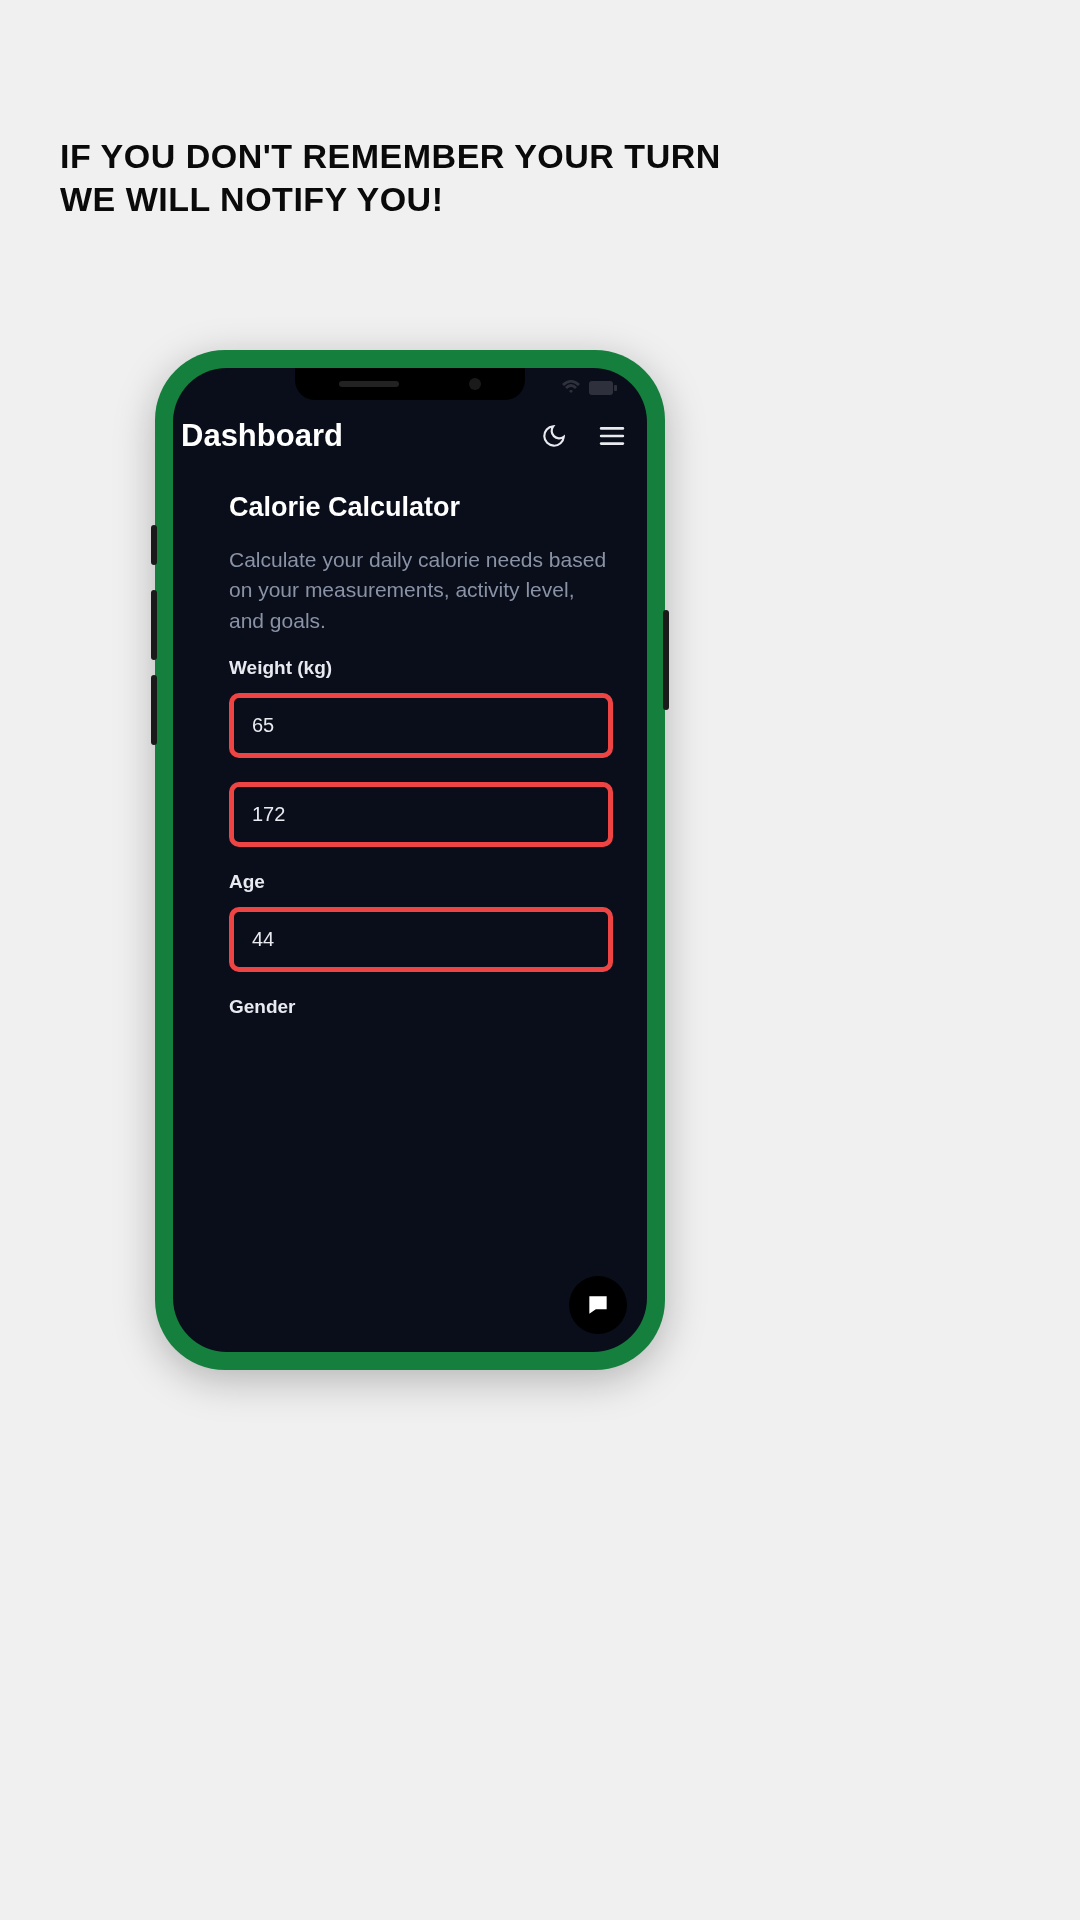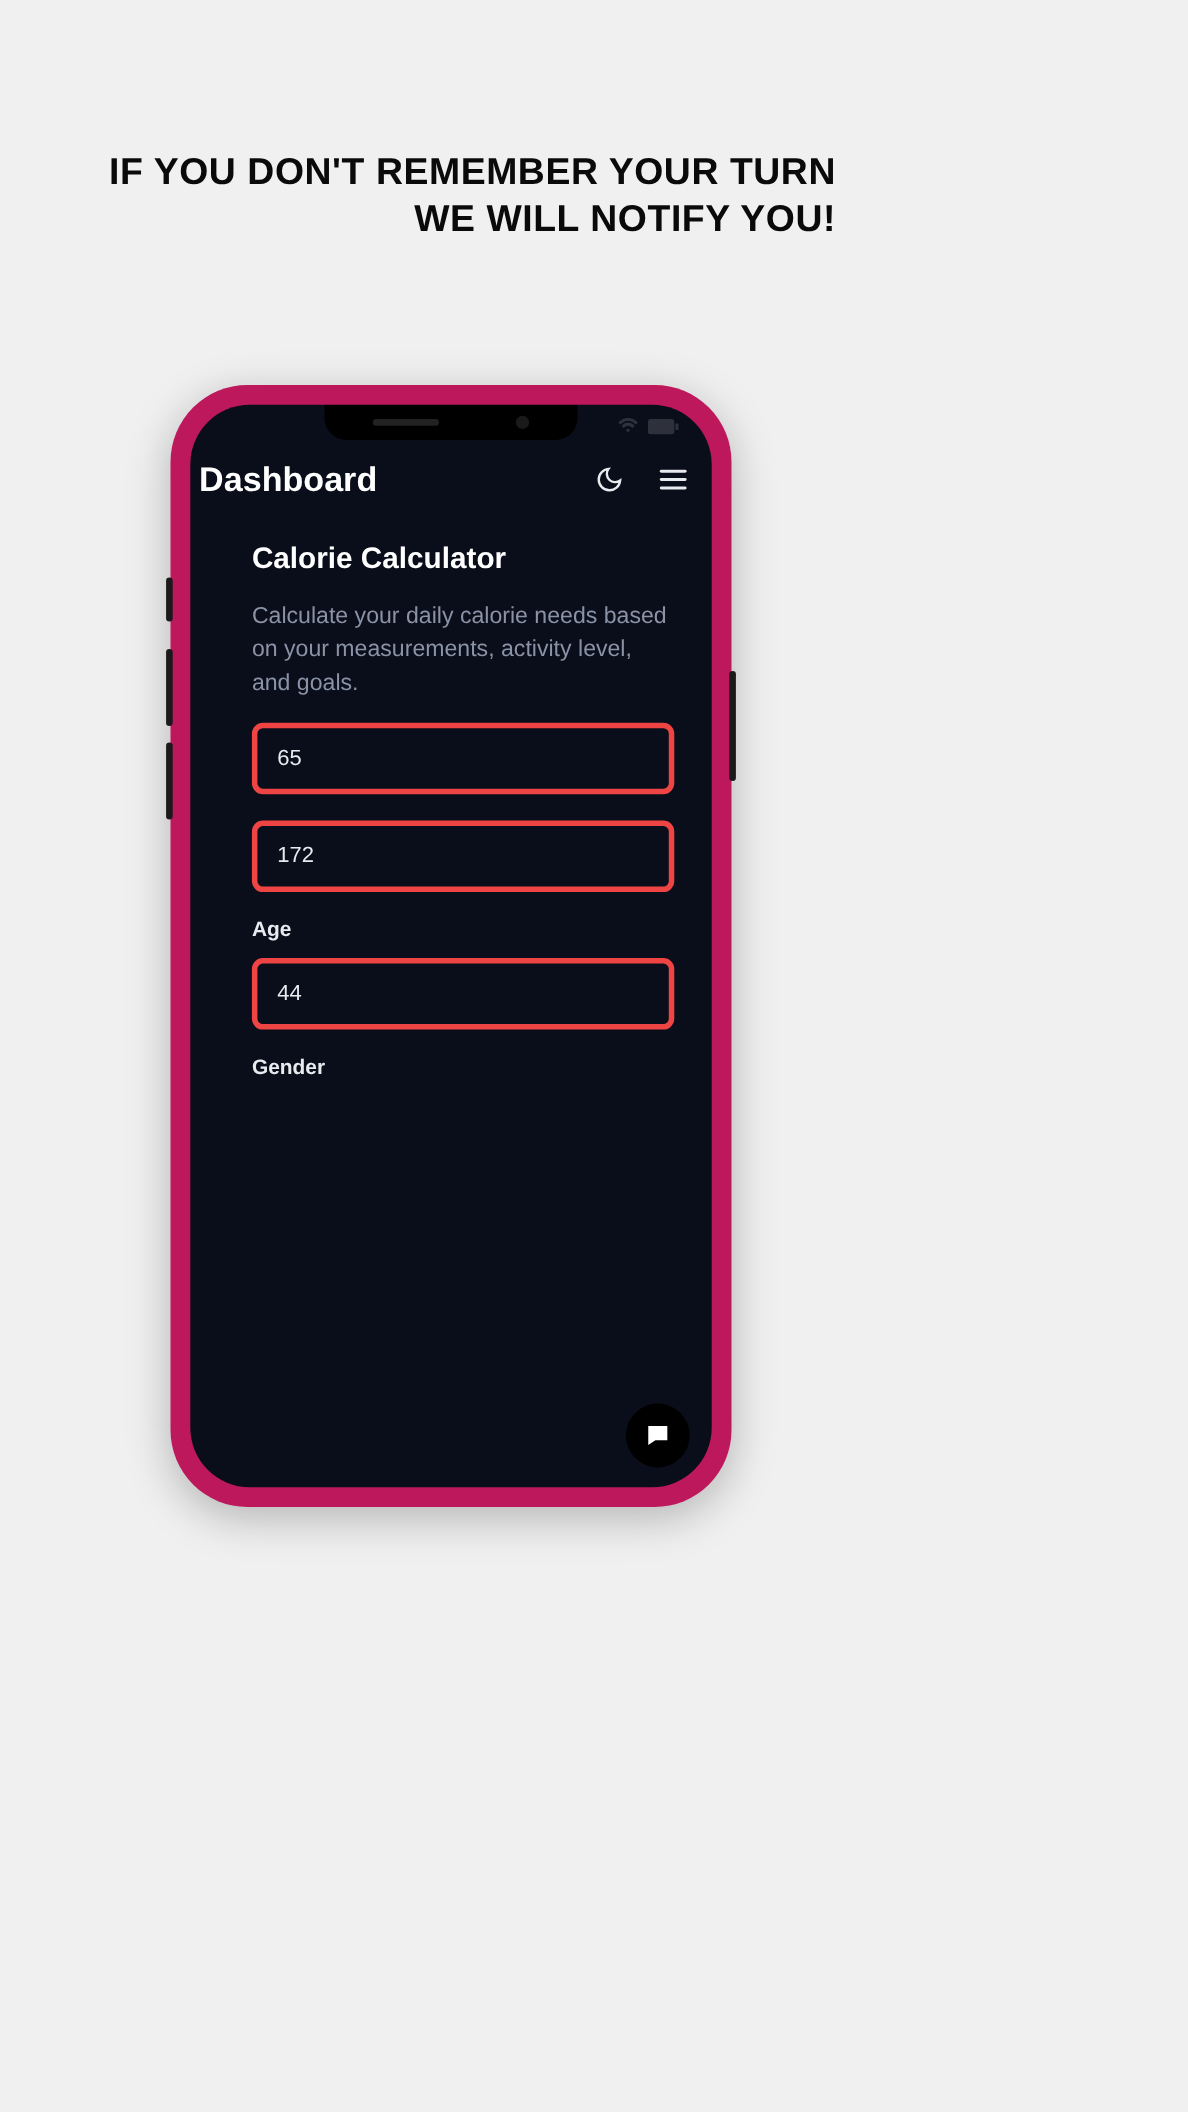--- a/index.html
+++ b/index.html
@@ -10,35 +10,35 @@
     font-family: -apple-system, BlinkMacSystemFont, 'Segoe UI', Arial, sans-serif;
     position: relative;
     overflow: hidden;
   }
   .headline {
     position: absolute;
     top: 135px;
     left: 50%;
     transform: translateX(-50%);
     width: 700px;
-    text-align: right;
+    text-align: left;
     font-weight: 900;
     font-size: 34px;
     letter-spacing: 0.5px;
     color: #0a0a0a;
     line-height: 1.25;
   }
   .phone {
     position: absolute;
     top: 350px;
     left: 50%;
     transform: translateX(-50%);
     width: 510px;
     height: 1020px;
-    background: #be185d;
+    background: #15803d;
     border-radius: 70px;
     padding: 18px;
     box-shadow: 0 10px 40px rgba(0,0,0,0.25);
   }
   .phone-inner {
     width: 100%;
     height: 100%;
     background: #0a0e1a;
     border-radius: 54px;
     overflow: hidden;
@@ -224,20 +224,21 @@
             </svg>
         </span>
       </div>
     </div>
 
     <div class="content">
       <div class="section-title">Calorie Calculator</div>
       <div class="section-desc">Calculate your daily calorie needs based on your measurements, activity level, and goals.</div>
 
       <div class="field">
+        <div class="label">Weight (kg)</div>
         <input class="input" value="65" style="">
       </div>
 
       <div class="field">
         <input class="input" value="172" style="">
       </div>
 
       <div class="field">
         <div class="label">Age</div>
         <input class="input" value="44" style="">

